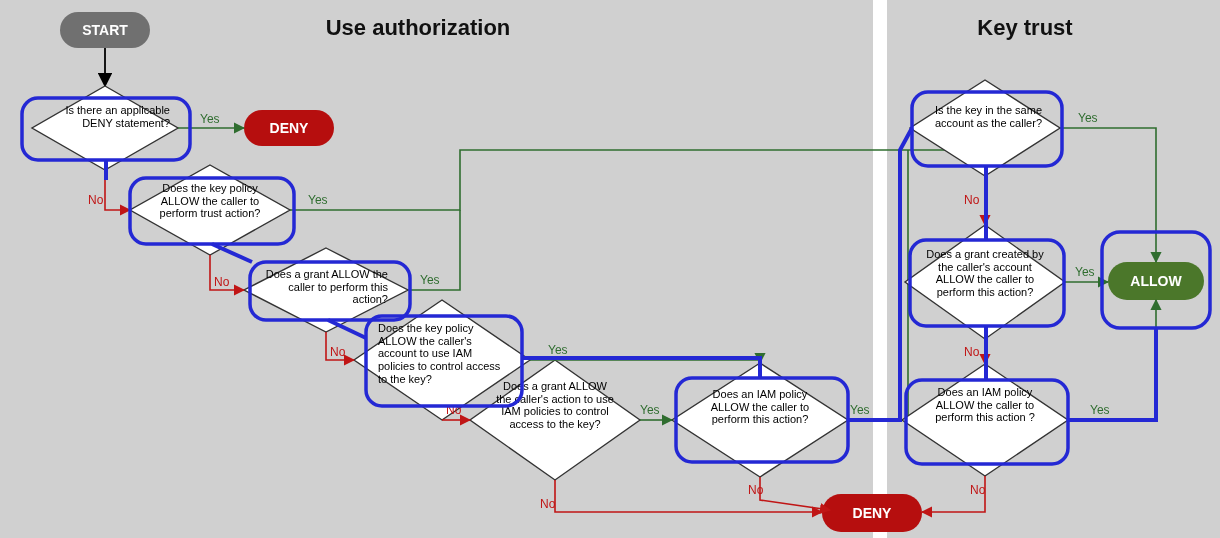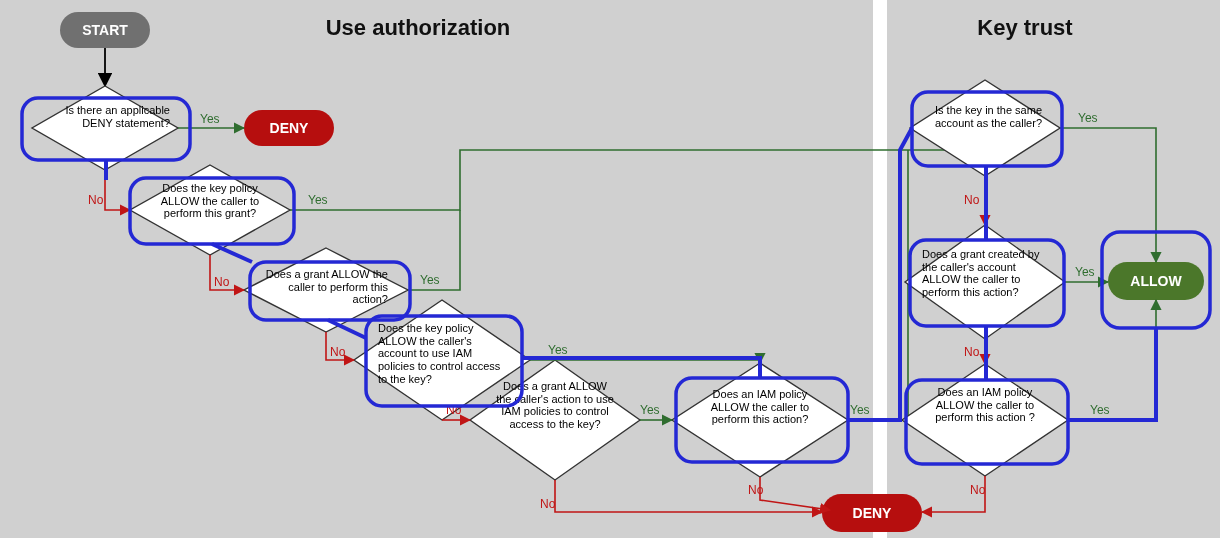--- a/index.html
+++ b/index.html
@@ -68,21 +68,21 @@
     <rect class="deny-node" x="244" y="110" width="90" height="36" rx="18"></rect>
     <text class="terminal-text" x="289" y="129">DENY</text>
   </g>
 
   <line class="edge-green" x1="178" y1="128" x2="244" y2="128" marker-end="url(#arr-green)"></line>
   <text class="lbl-green" x="200" y="123">Yes</text>
 
   <g>
     <polygon class="diamond" points="210,165 290,210 210,255 130,210"></polygon>
     <foreignObject x="150" y="182" width="120" height="58">
-      <div xmlns="http://www.w3.org/1999/xhtml" style="font:11px Arial;text-align:center;line-height:1.15">Does the key policy ALLOW the caller to perform this grant?</div>
+      <div xmlns="http://www.w3.org/1999/xhtml" style="font:11px Arial;text-align:center;line-height:1.15">Does the key policy ALLOW the caller to perform trust action?</div>
     </foreignObject>
   </g>
 
   <polyline class="edge-red" points="105,170 105,210 130,210" marker-end="url(#arr-red)"></polyline>
   <text class="lbl-red" x="88" y="204">No</text>
 
   <g>
     <polygon class="diamond" points="326,248 408,290 326,332 244,290"></polygon>
     <foreignObject x="264" y="268" width="124" height="48">
       <div xmlns="http://www.w3.org/1999/xhtml" style="font:11px Arial;text-align:right;line-height:1.15">Does a grant ALLOW the caller to perform this action?</div>
@@ -156,21 +156,21 @@
     <rect class="allow-node" x="1108" y="262" width="96" height="38" rx="19"></rect>
     <text class="terminal-text" x="1156" y="282">ALLOW</text>
   </g>
 
   <polyline class="edge-green" points="1060,128 1156,128 1156,262" marker-end="url(#arr-green)"></polyline>
   <text class="lbl-green" x="1078" y="122">Yes</text>
 
   <g>
     <polygon class="diamond" points="985,225 1065,282 985,339 905,282"></polygon>
     <foreignObject x="922" y="248" width="126" height="70">
-      <div xmlns="http://www.w3.org/1999/xhtml" style="font:11px Arial;text-align:left;line-height:1.15">Does a grant created by the caller's account ALLOW the caller to perform this action?</div>
+      <div xmlns="http://www.w3.org/1999/xhtml" style="font:11px Arial;text-align:center;line-height:1.15">Does a grant created by the caller's account ALLOW the caller to perform this action?</div>
     </foreignObject>
   </g>
 
   <line class="edge-red" x1="985" y1="176" x2="985" y2="225" marker-end="url(#arr-red)"></line>
   <text class="lbl-red" x="964" y="204">No</text>
 
   <line class="edge-green" x1="1065" y1="282" x2="1108" y2="282" marker-end="url(#arr-green)"></line>
   <text class="lbl-green" x="1075" y="276">Yes</text>
 
   <g>

